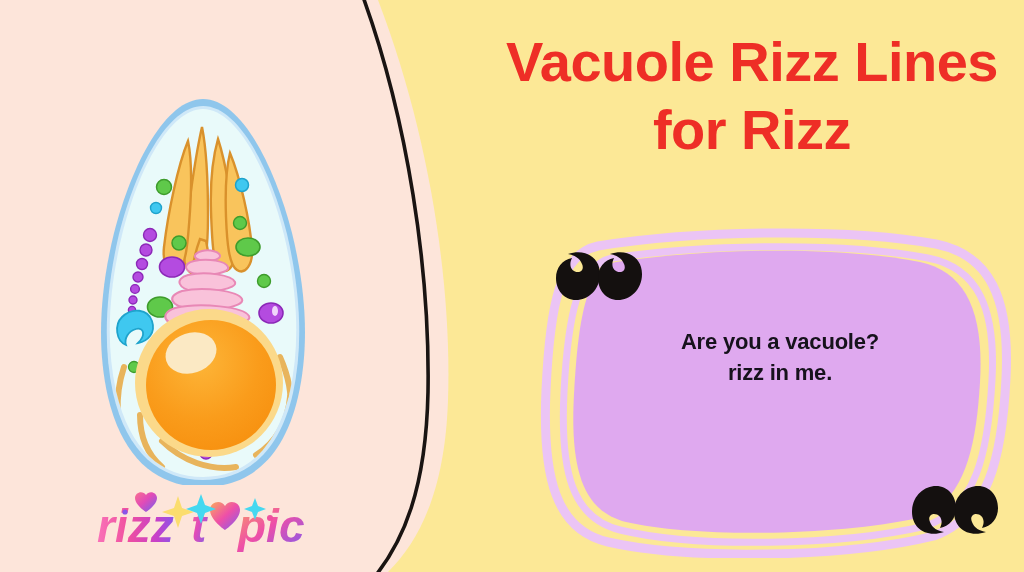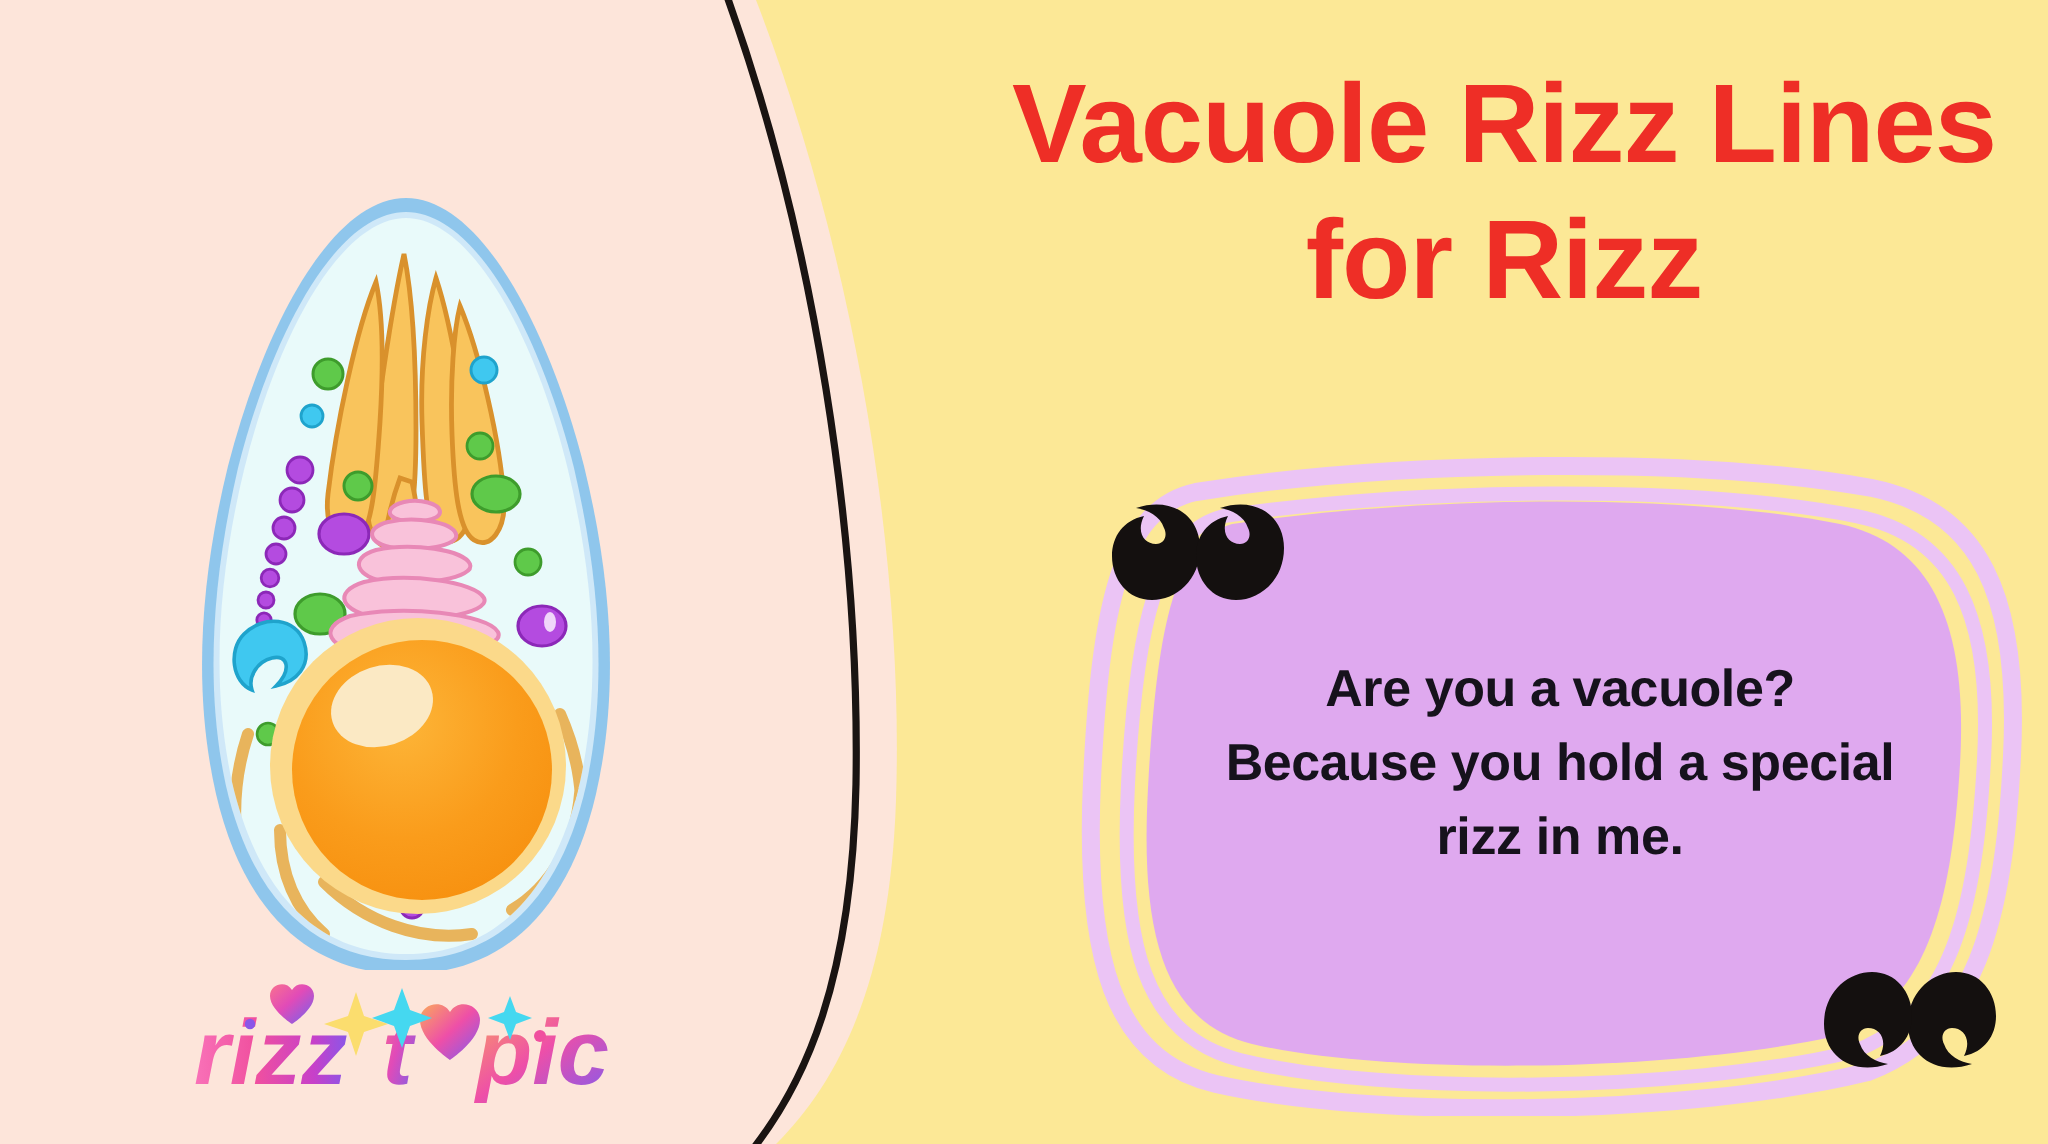--- a/index.html
+++ b/index.html
@@ -56,21 +56,21 @@
     left:538px; top:228px;
     width:478px; height:330px;
   }
   .quote-svg { position:absolute; inset:0; }
   .quote-text {
     position:absolute;
     left:58px; top:98px;
     width:368px;
     text-align:center;
     color:#16121C;
-    font-size:26px;
+    font-size:22px;
     font-weight:bold;
     line-height:1.42;
     letter-spacing:-0.2px;
   }
   .quote-text span { display:block; }
 </style>
 </head>
 <body>
 
 <div id="stage">
@@ -262,18 +262,17 @@
                  C18,40 24,32 34,30 C30,38 34,44 40,44 C44,44 46,40 44,36
                  C42,30 36,27 30,26 Z"></path>
         <path d="M72,26 C90,20 104,30 104,46 C104,62 92,72 80,72 C68,72 60,62 60,50
                  C60,40 66,32 76,30 C72,38 76,44 82,44 C86,44 88,40 86,36
                  C84,30 78,27 72,26 Z"></path>
       </g>
     </svg>
 
     <div class="quote-text">
       <span>Are you a vacuole?</span>
-      <span>Because you hold a special</span>
       <span>rizz in me.</span>
     </div>
   </div>
 
 </div>
 
 </body></html>

